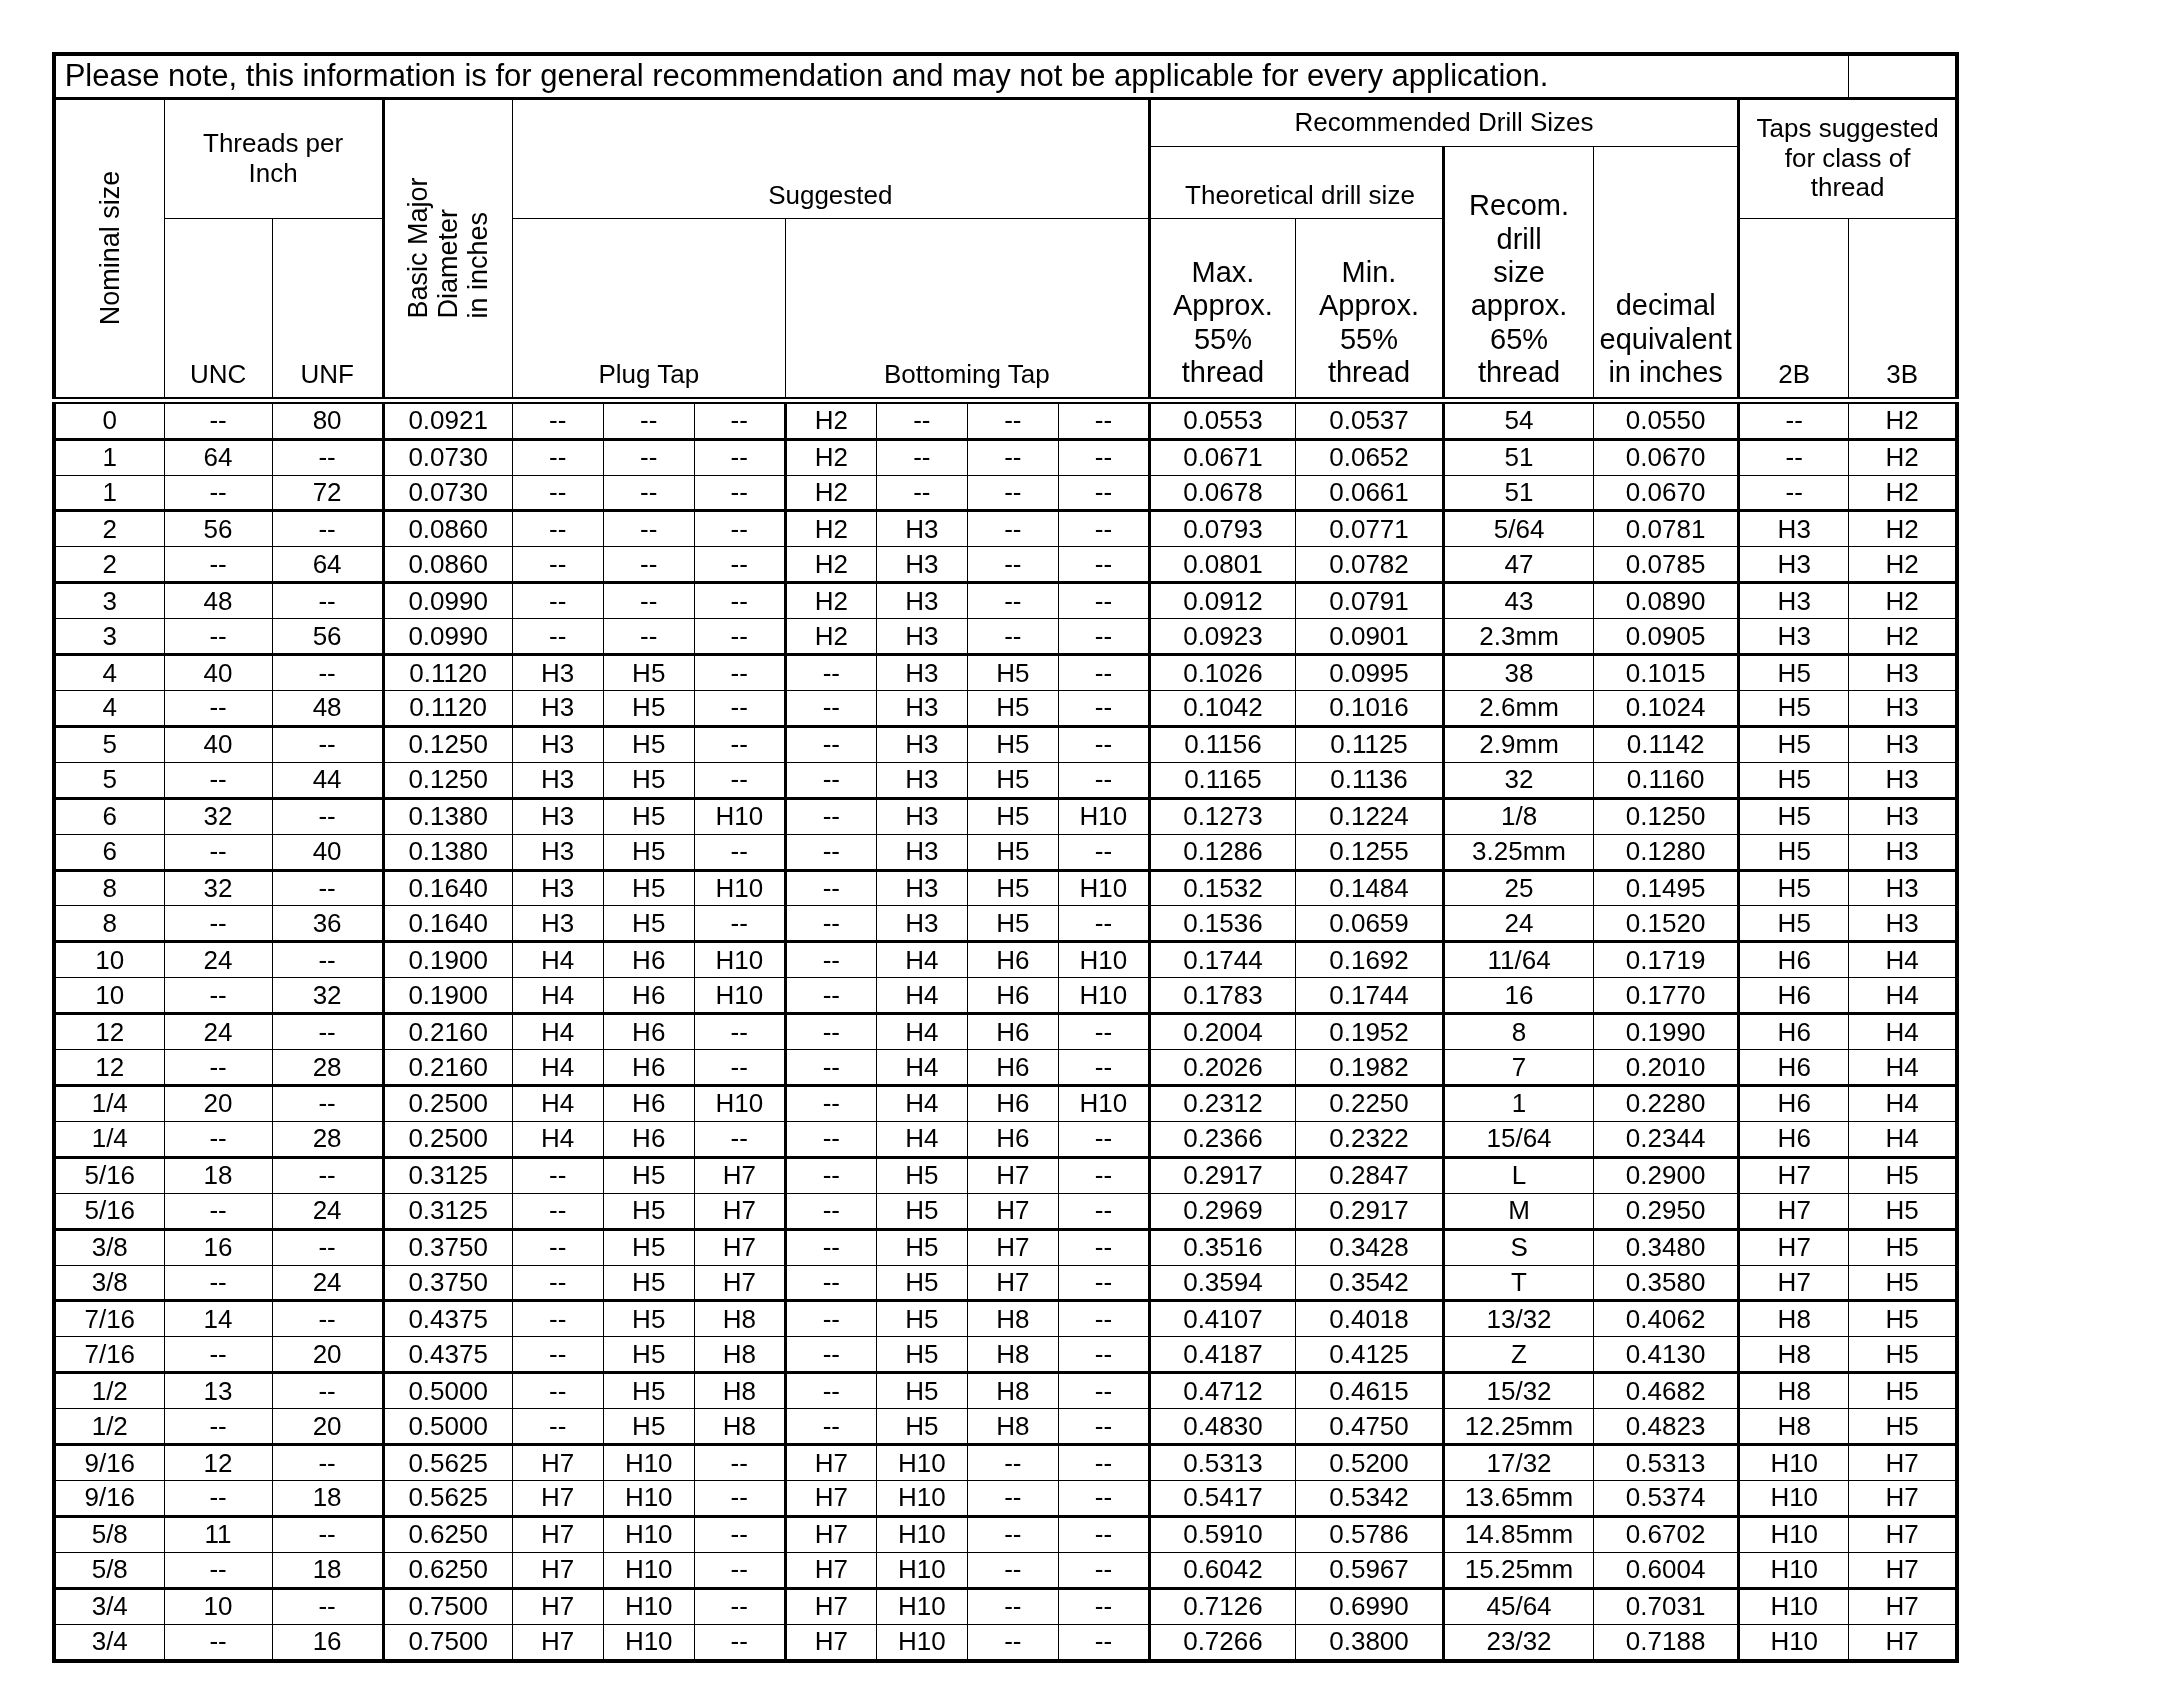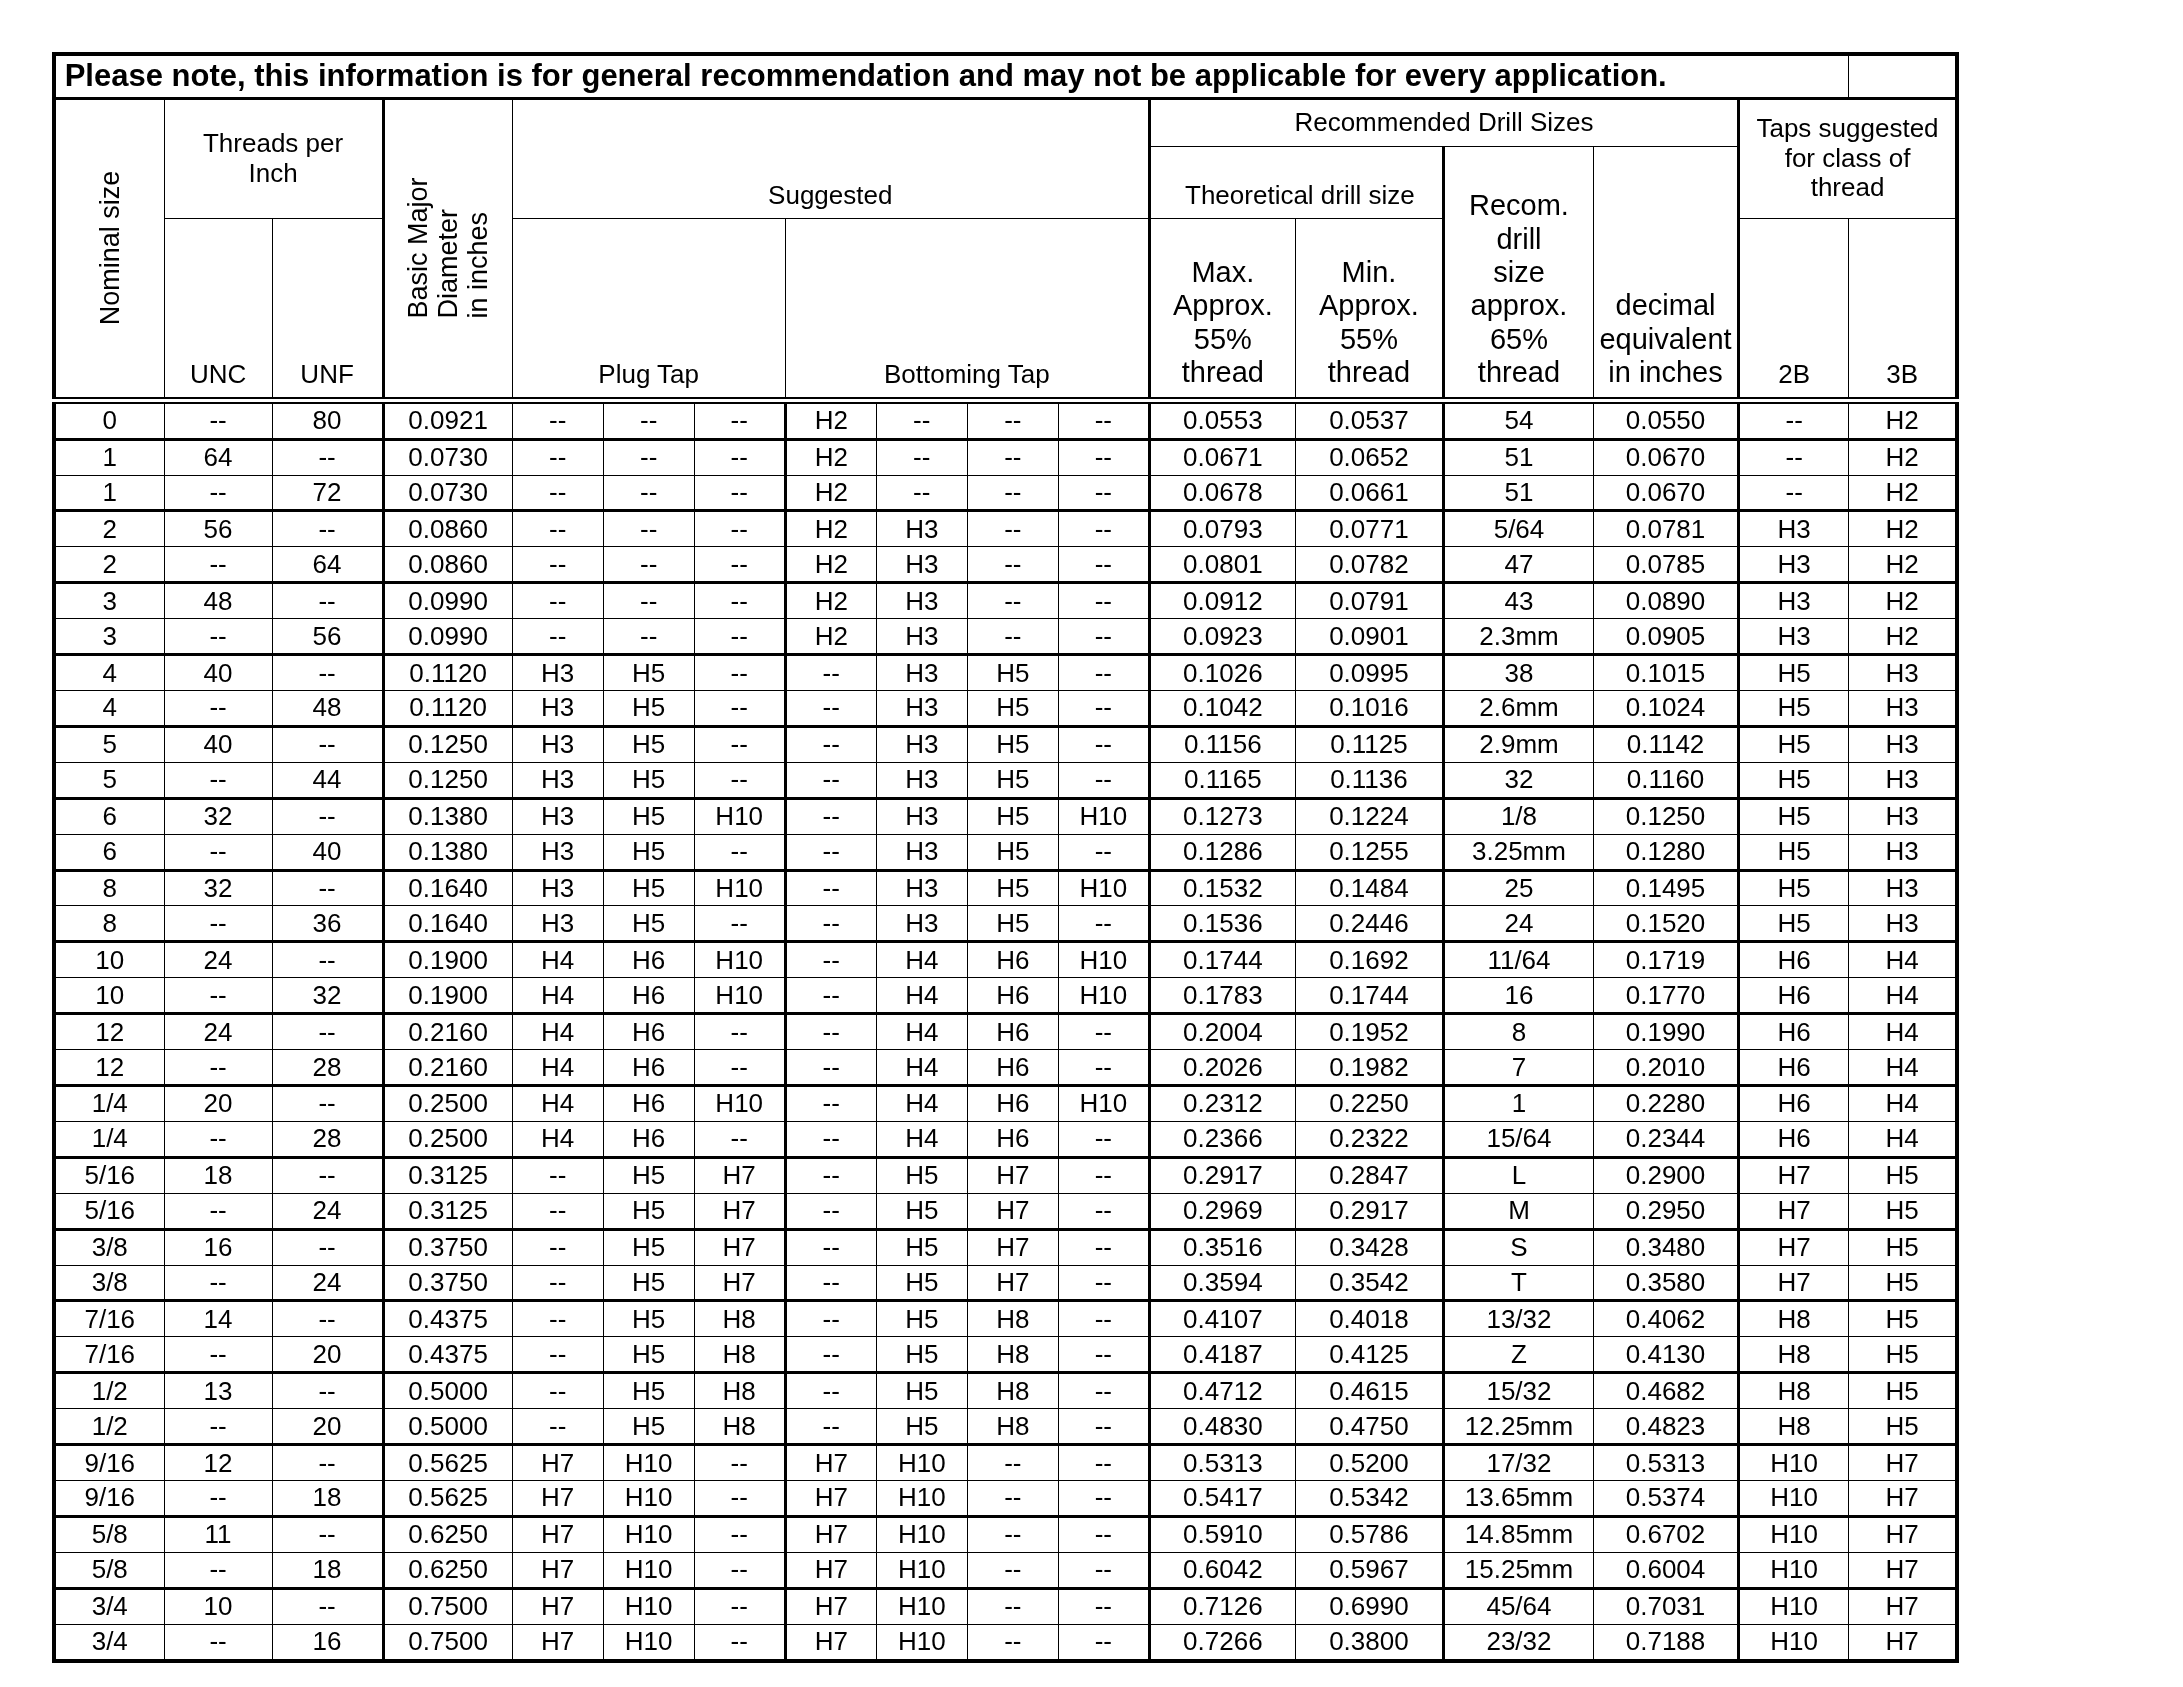--- a/index.html
+++ b/index.html
@@ -39,21 +39,21 @@
   col.c-min { width: 148px; }
   col.c-recom { width: 150px; }
   col.c-dec { width: 145px; }
   col.c-2b { width: 110px; }
   col.c-3b { width: 108px; }
 
   
   tr.note-row { height: 44px; }
   tr.note-row th {
     border-bottom: 3.5px solid #000;
-    font-weight: bold;
+    font-weight: normal;
     font-size: 31px;
     text-align: left;
     padding-left: 8.7px;
     white-space: nowrap;
   }
   
   tr.h1 { height: 48px; }
   tr.h2 { height: 72px; }
   tr.h3 { height: 182px; }
   tr.h3 th, th.deep { border-bottom: 7px double #000; }
@@ -426,21 +426,21 @@
           <td>36</td>
           <td class="bl">0.1640</td>
           <td>H3</td>
           <td>H5</td>
           <td>--</td>
           <td class="bl">--</td>
           <td>H3</td>
           <td>H5</td>
           <td>--</td>
           <td class="bl">0.1536</td>
-          <td>0.2446</td>
+          <td>0.0659</td>
           <td class="bl">24</td>
           <td>0.1520</td>
           <td class="bl">H5</td>
           <td>H3</td>
         </tr>
         <tr>
           <td>10</td>
           <td>24</td>
           <td>--</td>
           <td class="bl">0.1900</td>

